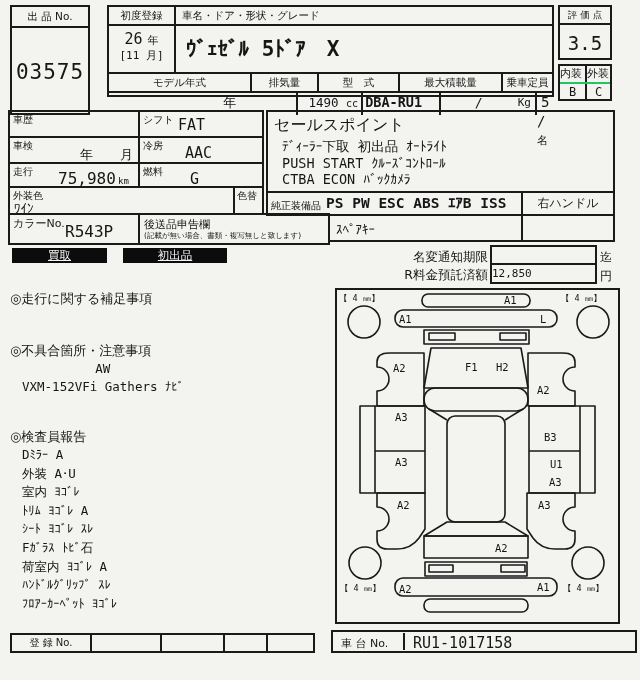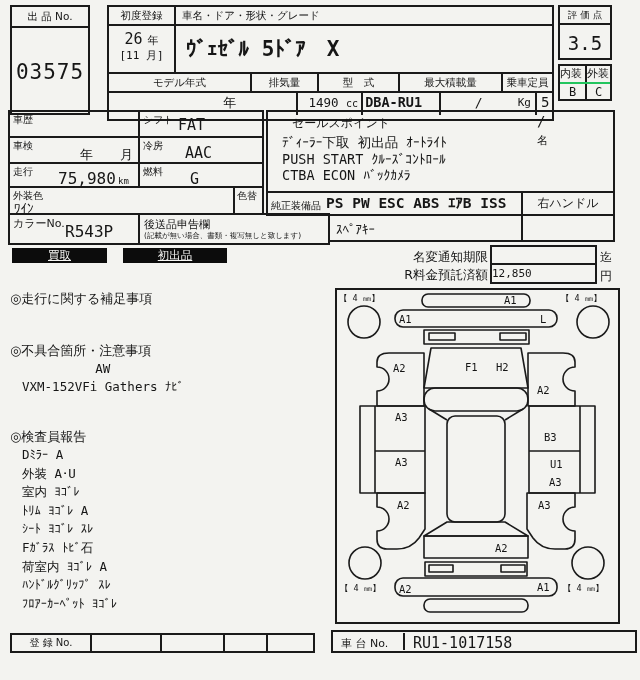--- a/index.html
+++ b/index.html
@@ -21,21 +21,21 @@
 </head>
 <body>
 
 <div id="sheet">
 
   <div class="cell" style="left:10px;top:5px;width:80px;height:110px;">
     <div style="height:19px;border-bottom:2px solid #1a1a1a;text-align:center;font-size:10.5px;line-height:18px;">出 品 No.</div>
     <div class="mono" style="height:87px;display:flex;align-items:center;justify-content:center;font-size:21px;letter-spacing:1px;">03575</div>
   </div>
 
-  <div class="cell" style="left:107px;top:5px;width:447px;height:116px;">
+  <div class="cell" style="left:107px;top:5px;width:447px;height:92px;">
     <div class="row" style="display:flex;height:19px;border-bottom:2px solid #1a1a1a;">
       <div style="width:65px;border-right:2px solid #1a1a1a;font-size:10.5px;line-height:17px;text-align:center;">初度登録</div>
       <div style="flex:1;font-size:10.5px;line-height:17px;padding-left:6px;">車名・ドア・形状・グレード</div>
     </div>
     <div class="row" style="display:flex;height:48px;border-bottom:2px solid #1a1a1a;">
       <div style="width:65px;border-right:2px solid #1a1a1a;padding-top:3px;">
         <div style="text-align:center;"><span class="mono" style="font-size:15px;">26</span>
         <span style="font-size:11px;">年</span></div>
         <div class="mono" style="text-align:center;font-size:11px;">[11 月]</div>
       </div>
@@ -115,21 +115,21 @@
   </div>
   <div class="cell" style="left:138px;top:213px;width:192px;height:32px;">
     <span style="position:absolute;left:4px;top:2px;font-size:11px;white-space:nowrap;">後送品申告欄</span>
     <span style="position:absolute;left:4px;top:16px;font-size:7.5px;white-space:nowrap;">(記載が無い場合、書類・複写無しと致します)</span>
   </div>
   <div class="cell" style="left:328px;top:214px;width:195px;height:28px;">
     <span class="val" style="position:absolute;left:6px;top:6px;font-size:13px;">ｽﾍﾟｱｷｰ</span>
   </div>
 
   <div class="cell" style="left:266px;top:110px;width:349px;height:83px;">
-    <div style="font-size:12px;padding:3px 0 0 24px;">セールスポイント</div>
+    <div style="font-size:16px;padding:3px 0 0 6px;">セールスポイント</div>
     <div class="val" style="padding:2px 0 0 14px;font-size:13.5px;line-height:16.5px;">
       <div>ﾃﾞｨｰﾗｰ下取 初出品 ｵｰﾄﾗｲﾄ</div>
       <div>PUSH START ｸﾙｰｽﾞｺﾝﾄﾛｰﾙ</div>
       <div>CTBA ECON ﾊﾞｯｸｶﾒﾗ</div>
     </div>
   </div>
   <div class="cell" style="left:266px;top:191px;width:257px;height:25px;">
     <span style="position:absolute;left:3px;top:6px;font-size:10px;">純正装備品</span>
     <span class="val" style="position:absolute;left:58px;top:2px;font-size:14.5px;font-weight:bold;">PS PW ESC ABS ｴｱB ISS</span>
   </div>

